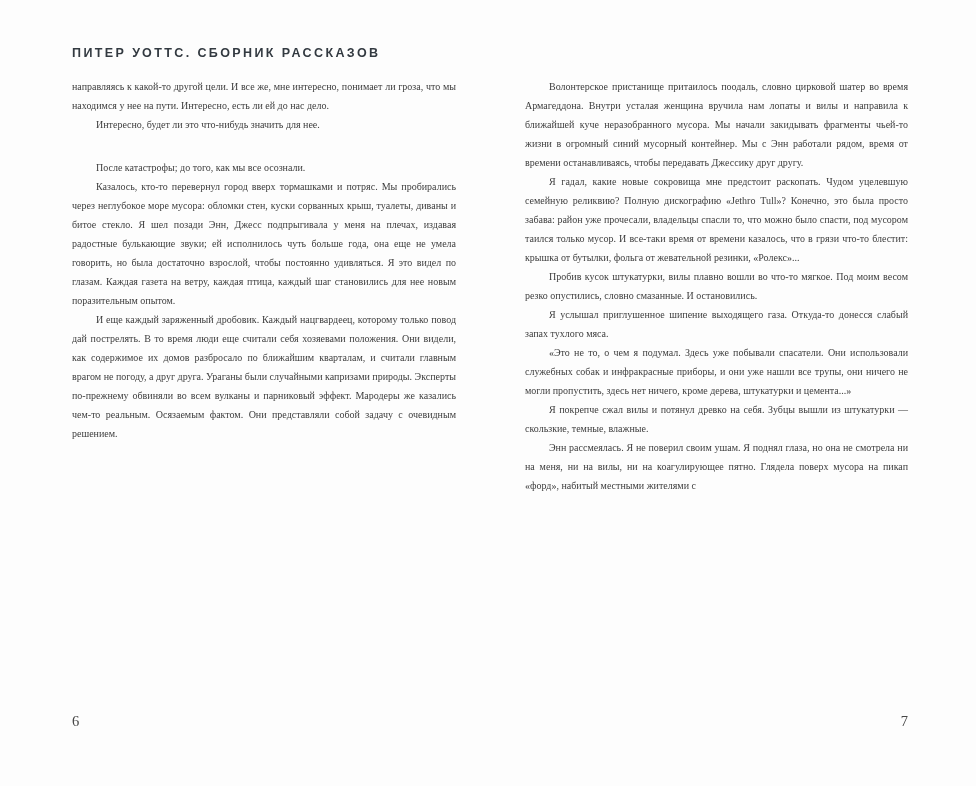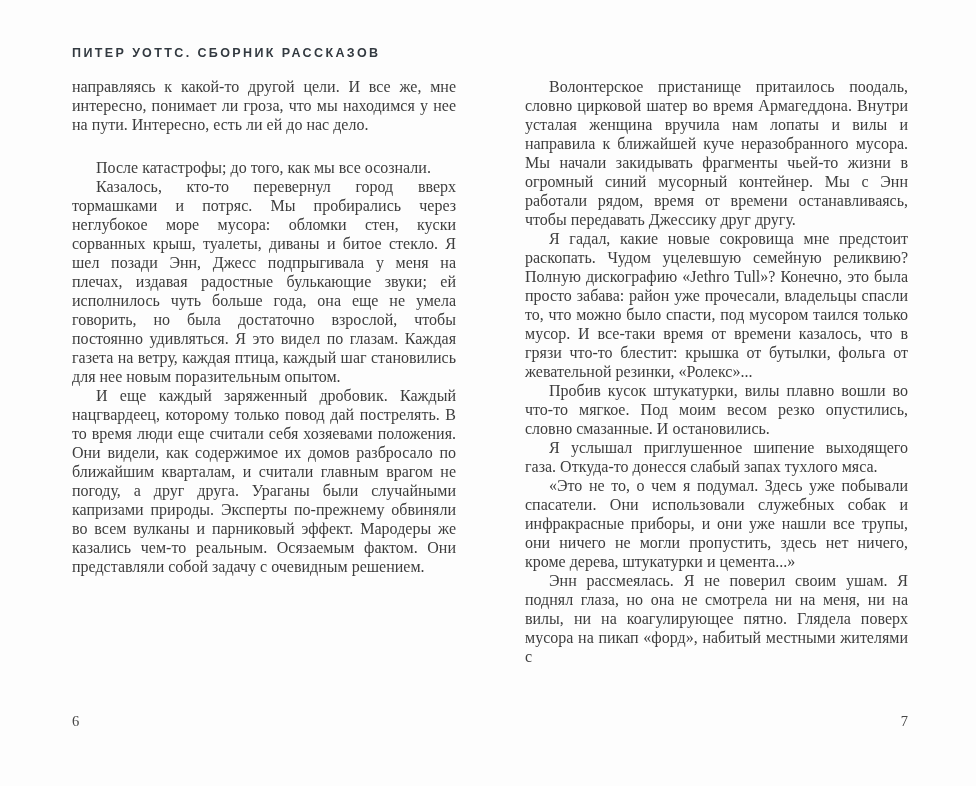--- a/index.html
+++ b/index.html
@@ -36,21 +36,21 @@
     white-space: nowrap;
   }
   .page.left  .running-header { text-align: left; }
   .page.right .running-header { text-align: right; }
 
   .page-body {
     position: absolute;
     top: 77px;
     left: 0;
     width: 100%;
-    font-size: 16px;
+    font-size: 10px;
     line-height: 19px;
     color: #3d3d3d;
     text-align: justify;
     hyphens: auto;
     -webkit-hyphens: auto;
   }
   .page-body p {
     margin: 0;
     padding: 0;
     text-indent: 24px;
@@ -71,32 +71,34 @@
 </style>
 </head>
 <body>
 
 <div class="spread">
 
   <div class="page left">
     <div class="running-header">ПИТЕР УОТТС. СБОРНИК РАССКАЗОВ</div>
     <div class="page-body">
         <p class="no-indent">направляясь к какой-то другой цели. И все же, мне интересно, понимает ли гроза, что мы находимся у нее на пути. Интересно, есть ли ей до нас дело.</p>
+        <p>Интересно, будет ли это что-нибудь значить для нее.</p>
         <p class="scene-break">После катастрофы; до того, как мы все осознали.</p>
         <p>Казалось, кто-то перевернул город вверх тормашками и потряс. Мы пробирались через неглубокое море мусора: обломки стен, куски сорванных крыш, туалеты, диваны и битое стекло. Я шел позади Энн, Джесс подпрыгивала у меня на плечах, издавая радостные булькающие звуки; ей исполнилось чуть больше года, она еще не умела говорить, но была достаточно взрослой, чтобы постоянно удивляться. Я это видел по глазам. Каждая газета на ветру, каждая птица, каждый шаг становились для нее новым поразительным опытом.</p>
         <p>И еще каждый заряженный дробовик. Каждый нацгвардеец, которому только повод дай пострелять. В то время люди еще считали себя хозяевами положения. Они видели, как содержимое их домов разбросало по ближайшим кварталам, и считали главным врагом не погоду, а друг друга. Ураганы были случайными капризами природы. Эксперты по-прежнему обвиняли во всем вулканы и парниковый эффект. Мародеры же казались чем-то реальным. Осязаемым фактом. Они представляли собой задачу с очевидным решением.</p>
       </div>
     <div class="page-number">6</div>
   </div>
 
   <div class="page right">
     <div class="page-body">
         <p>Волонтерское пристанище притаилось поодаль, словно цирковой шатер во время Армагеддона. Внутри усталая женщина вручила нам лопаты и вилы и направила к ближайшей куче неразобранного мусора. Мы начали закидывать фрагменты чьей-то жизни в огромный синий мусорный контейнер. Мы с Энн работали рядом, время от времени останавливаясь, чтобы передавать Джессику друг другу.</p>
         <p>Я гадал, какие новые сокровища мне предстоит раскопать. Чудом уцелевшую семейную реликвию? Полную дискографию «Jethro Tull»? Конечно, это была просто забава: район уже прочесали, владельцы спасли то, что можно было спасти, под мусором таился только мусор. И все-таки время от времени казалось, что в грязи что-то блестит: крышка от бутылки, фольга от жевательной резинки, «Ролекс»...</p>
         <p>Пробив кусок штукатурки, вилы плавно вошли во что-то мягкое. Под моим весом резко опустились, словно смазанные. И остановились.</p>
         <p>Я услышал приглушенное шипение выходящего газа. Откуда-то донесся слабый запах тухлого мяса.</p>
         <p>«Это не то, о чем я подумал. Здесь уже побывали спасатели. Они использовали служебных собак и инфракрасные приборы, и они уже нашли все трупы, они ничего не могли пропустить, здесь нет ничего, кроме дерева, штукатурки и цемента...»</p>
+        <p>Я покрепче сжал вилы и потянул древко на себя. Зубцы вышли из штукатурки — скользкие, темные, влажные.</p>
         <p>Энн рассмеялась. Я не поверил своим ушам. Я поднял глаза, но она не смотрела ни на меня, ни на вилы, ни на коагулирующее пятно. Глядела поверх мусора на пикап «форд», набитый местными жителями с</p>
       </div>
     <div class="page-number">7</div>
   </div>
 
 </div>
 
 </body></html>

